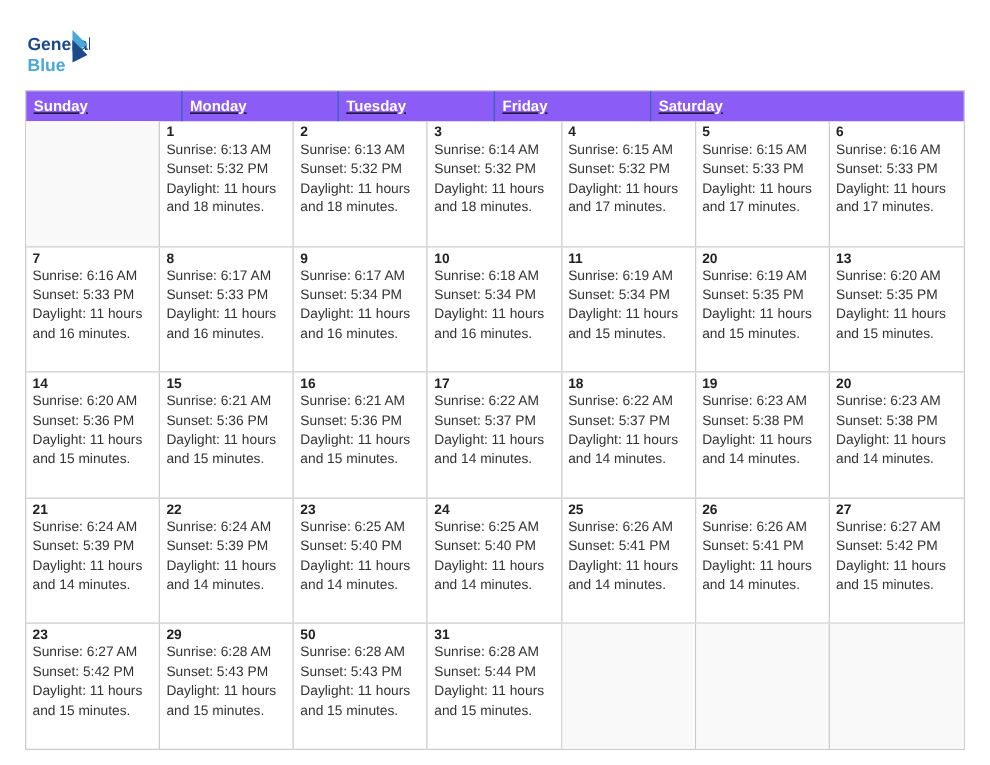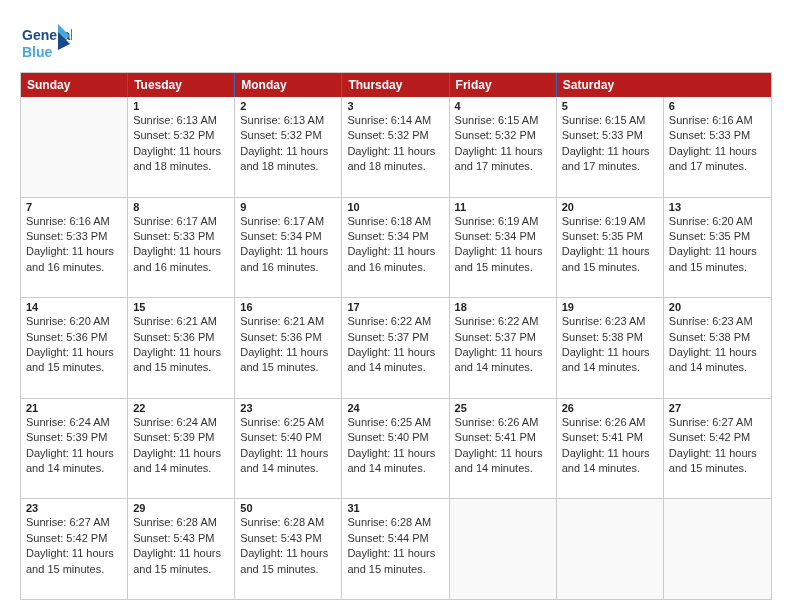--- a/index.html
+++ b/index.html
@@ -43,22 +43,23 @@
       margin-top: 2px;
     }
     .calendar {
       flex: 1;
       display: flex;
       flex-direction: column;
       border: 1px solid #ccc;
     }
     .cal-header-row {
       display: grid;
-      grid-template-columns: repeat(7, 1fr);
-      background: #b91c1c;
+      grid-template-columns: repeat(6, 1fr);
+      background: #8b5cf6;
+      text-decoration: underline;
     }
     .cal-header-cell {
       color: #fff;
       font-weight: bold;
       font-size: 12px;
       padding: 5px 6px;
       border-right: 1px solid #3366bb;
       text-align: left;
     }
     .cal-header-cell:last-child { border-right: none; }
@@ -111,23 +112,22 @@
       </div>
     <div class="title-block">
       <div class="main-title"></div>
       <div class="subtitle"></div>
     </div>
   </div>
 
   <div class="calendar">
     <div class="cal-header-row">
     <div class="cal-header-cell">Sunday</div>
+        <div class="cal-header-cell">Monday</div>
         <div class="cal-header-cell">Tuesday</div>
-        <div class="cal-header-cell">Monday</div>
-        <div class="cal-header-cell">Thursday</div>
         <div class="cal-header-cell">Friday</div>
         <div class="cal-header-cell">Saturday</div>
       </div>
     <div class="cal-body">
     <div class="cal-row">
           <div class="cal-cell empty"></div>
           <div class="cal-cell">
             <div class="day-num">1</div>
             <div class="day-info" style="white-space: pre-line;">Sunrise: 6:13 AM
 Sunset: 5:32 PM

